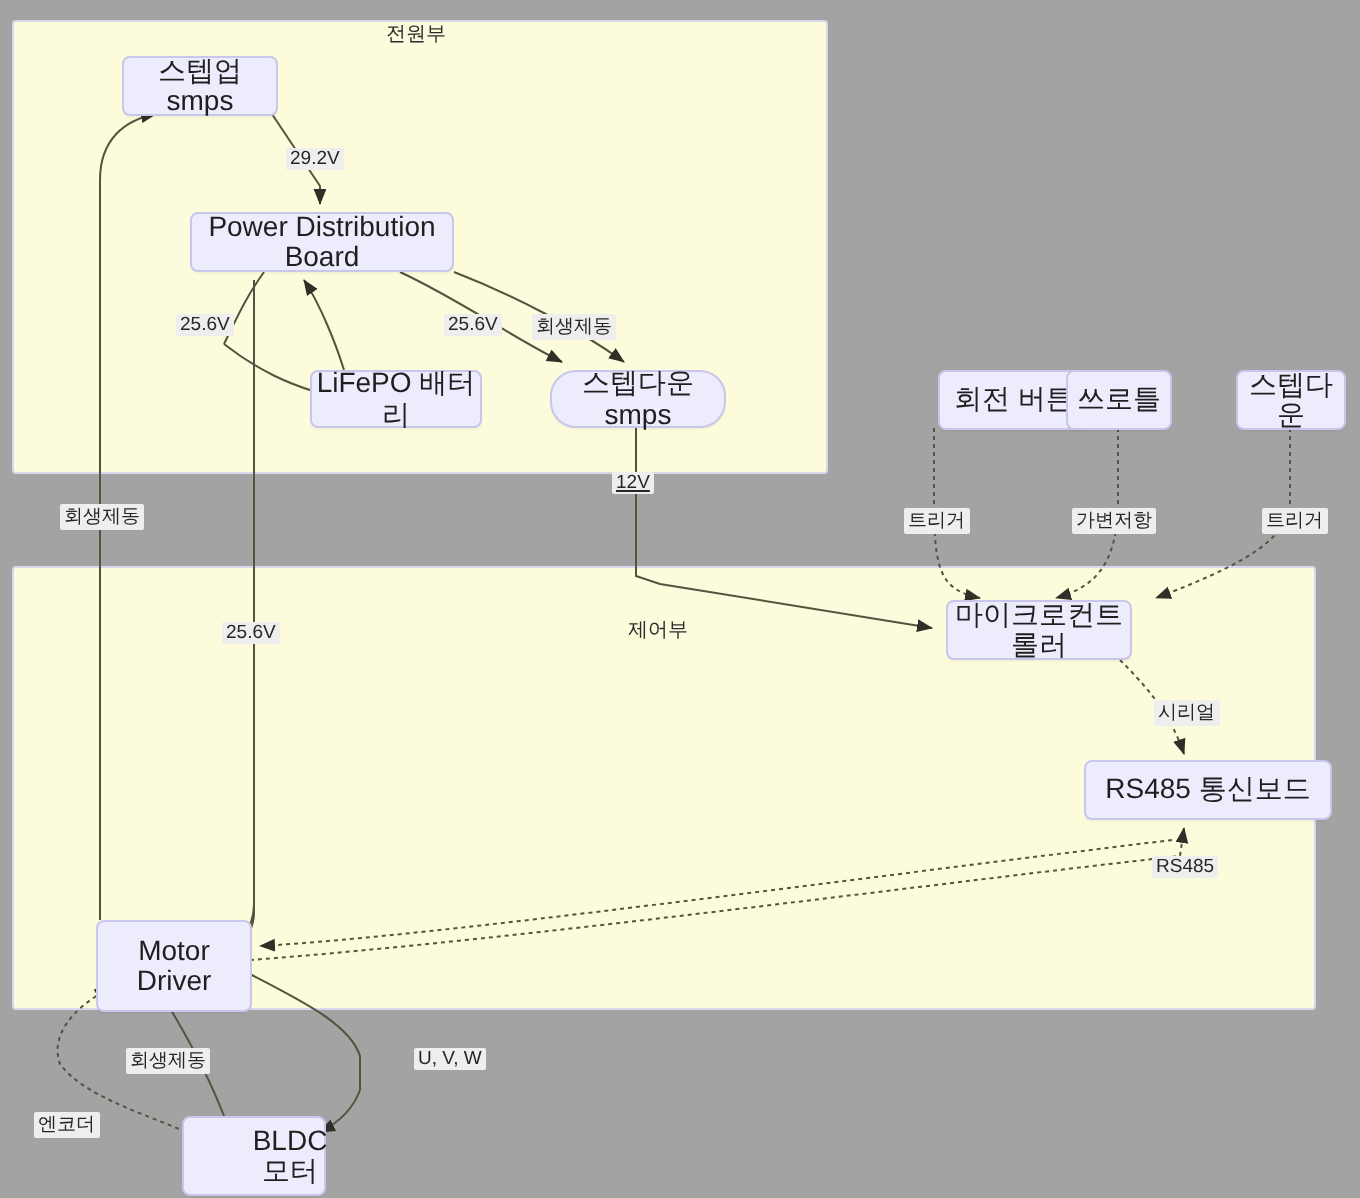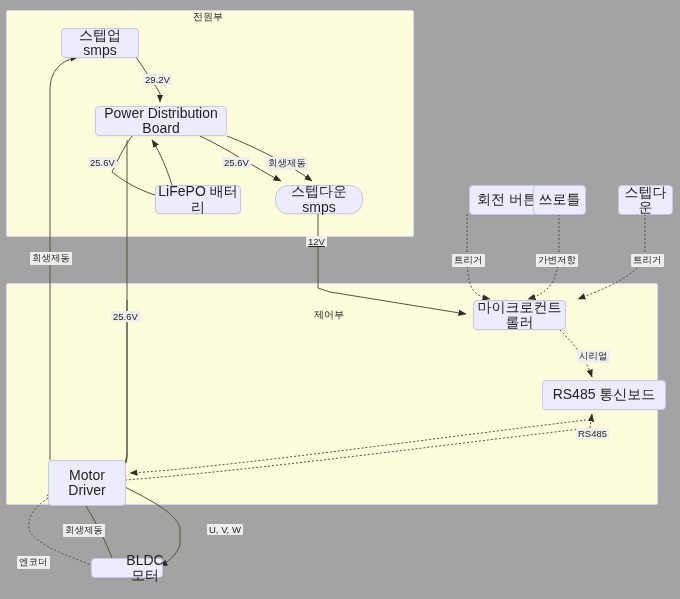--- a/index.html
+++ b/index.html
@@ -135,21 +135,21 @@
   <div class="node" style="left:533px; top:185px; width:53px; height:30px;">쓰로틀</div>
 
   <div class="node" style="left:618px; top:185px; width:55px; height:30px;">스텝다운</div>
 
   <div class="node" style="left:473px; top:300px; width:93px; height:30px;">마이크로컨트롤러</div>
 
   <div class="node" style="left:542px; top:380px; width:124px; height:30px;">RS485 통신보드</div>
 
   <div class="node" style="left:48px; top:460px; width:78px; height:46px;">Motor Driver</div>
 
-  <div class="node" style="left:91px; top:558px; width:72px; height:20px;padding-left:36px;">BLDC 모터</div>
+  <div class="node" style="left:91px; top:558px; width:72px; height:40px;padding-left:36px;">BLDC 모터</div>
 
   <div class="edge-label" style="left:143px; top:74px;">29.2V</div>
 
   <div class="edge-label" style="left:88px; top:157px;">25.6V</div>
 
   <div class="edge-label" style="left:222px; top:157px;">25.6V</div>
 
   <div class="edge-label" style="left:266px; top:157px;">회생제동</div>
 
   <div class="edge-label" style="left:30px; top:252px;">회생제동</div>

